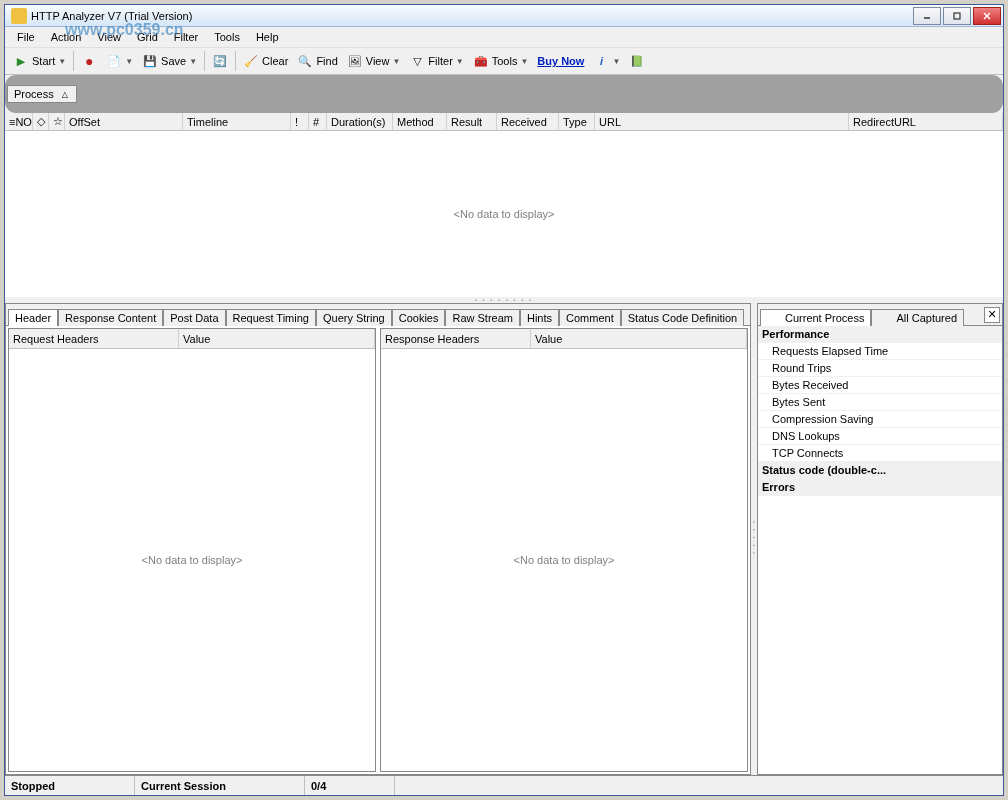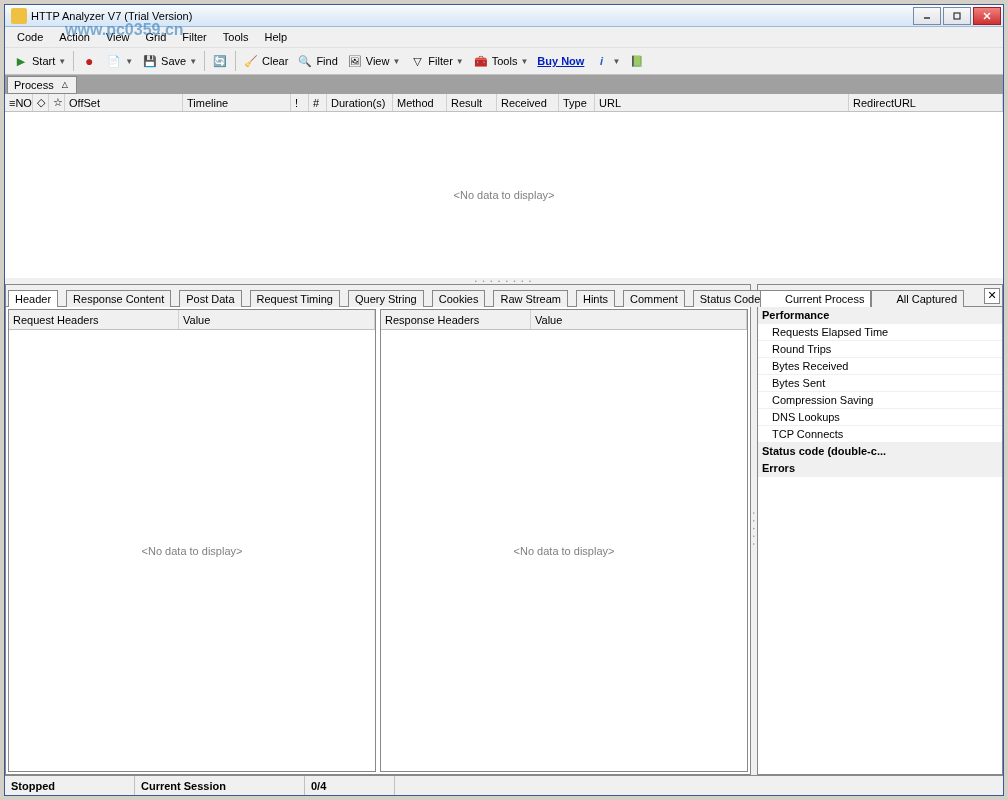--- a/index.html
+++ b/index.html
@@ -12,30 +12,30 @@
 .winbtn { width: 28px; height: 18px; border: 1px solid #7a8aa0; background: linear-gradient(to bottom, #f8f8f8, #e0e4ec); display: flex; align-items: center; justify-content: center; }
 .winbtn.close { background: linear-gradient(to bottom, #f08080, #d03030); border-color: #a02020; color: #fff; font-weight: bold; }
 .menubar { height: 20px; display: flex; align-items: center; padding-left: 6px; gap: 4px; background: #f0f0f0; }
 .menubar .menu { padding: 2px 6px; cursor: default; }
 .toolbar { height: 28px; display: flex; align-items: center; padding-left: 4px; gap: 1px; background: #f0f0f0; border-top: 1px solid #e0e0e0; border-bottom: 1px solid #c0c0c0; }
 .tbtn { display: flex; align-items: center; gap: 3px; padding: 2px 4px; height: 22px; }
 .tbtn .ic { width: 16px; height: 16px; display: inline-flex; align-items: center; justify-content: center; }
 .tbtn .dd { font-size: 8px; color: #555; }
 .sep { width: 1px; height: 20px; background: #c0c0c0; margin: 0 2px; }
 .buynow { color: #0020c0; font-weight: bold; text-decoration: underline; }
-.processbar { height: 19px; background: #a0a0a0; display: flex; align-items: center; padding-left: 2px; }
+.processbar { height: 38px; background: #a0a0a0; display: flex; align-items: center; padding-left: 2px; border-radius: 11px; }
 .processbtn { background: #f0f0f0; border: 1px solid #888; height: 18px; padding: 0 8px 0 6px; display: flex; align-items: center; gap: 8px; }
 .gridhdr { height: 18px; background: #f0f0f0; border-bottom: 1px solid #c0c0c0; display: flex; align-items: center; }
 .gridhdr .col { border-right: 1px solid #d0d0d0; padding: 0 4px; height: 100%; display: flex; align-items: center; white-space: nowrap; }
 .gridbody { flex: 1; background: #fff; display: flex; align-items: center; justify-content: center; color: #808080; }
 .upper { display: flex; flex-direction: column; height: 184px; }
 .splitter-h { height: 6px; background: #f0f0f0; cursor: ns-resize; display:flex; align-items:center; justify-content:center; font-size:6px; color:#999; letter-spacing:2px; }
 .lower { flex: 1; display: flex; min-height: 0; }
 .left-pane { flex: 1; display: flex; flex-direction: column; border: 1px solid #888; background: #fff; min-width: 0; }
-.tabrow { height: 22px; display: flex; align-items: flex-end; background: #f0f0f0; padding-left: 2px; gap: 8px; border-bottom: 1px solid #888; }
+.tabrow { height: 22px; display: flex; align-items: flex-end; background: #f0f0f0; padding-left: 2px; gap: 0; border-bottom: 1px solid #888; }
 .tab { border: 1px solid #888; border-bottom: none; padding: 2px 6px; background: #f0f0f0; position: relative; top: 1px; white-space: nowrap; }
 .tab.active { background: #fff; z-index: 2; }
 .headers-split { flex: 1; display: flex; min-height: 0; }
 .hdr-panel { flex: 1; border: 1px solid #888; margin: 2px; display: flex; flex-direction: column; background: #fff; }
 .hdr-cols { height: 20px; display: flex; background: #f0f0f0; border-bottom: 1px solid #c0c0c0; }
 .hdr-cols .col { border-right: 1px solid #d0d0d0; padding: 0 4px; display: flex; align-items: center; }
 .hdr-body { flex: 1; display: flex; align-items: center; justify-content: center; color: #808080; }
 .splitter-v { width: 6px; background: #f0f0f0; cursor: ew-resize; display:flex; align-items:center; justify-content:center; font-size:6px; color:#999; writing-mode:vertical-rl; letter-spacing:2px; }
 .right-pane { width: 246px; display: flex; flex-direction: column; border: 1px solid #888; background: #f0f0f0; }
 .right-tabs { height: 22px; display: flex; align-items: flex-end; padding-left: 2px; border-bottom: 1px solid #888; }
@@ -72,21 +72,21 @@
       <div class="winbtn close">
           <svg width="10" height="10">
             <line x1="2" y1="2" x2="8" y2="8" stroke="#fff" stroke-width="1.5"></line>
             <line x1="8" y1="2" x2="2" y2="8" stroke="#fff" stroke-width="1.5"></line>
           </svg>
         </div>
     </div>
   </div>
 
   <div class="menubar">
-    <span class="menu">Code</span>
+    <span class="menu">File</span>
     <span class="menu">Action</span>
     <span class="menu">View</span>
     <span class="menu">Grid</span>
     <span class="menu">Filter</span>
     <span class="menu">Tools</span>
     <span class="menu">Help</span>
   </div>
 
   <div class="toolbar">
     <div class="tbtn">

